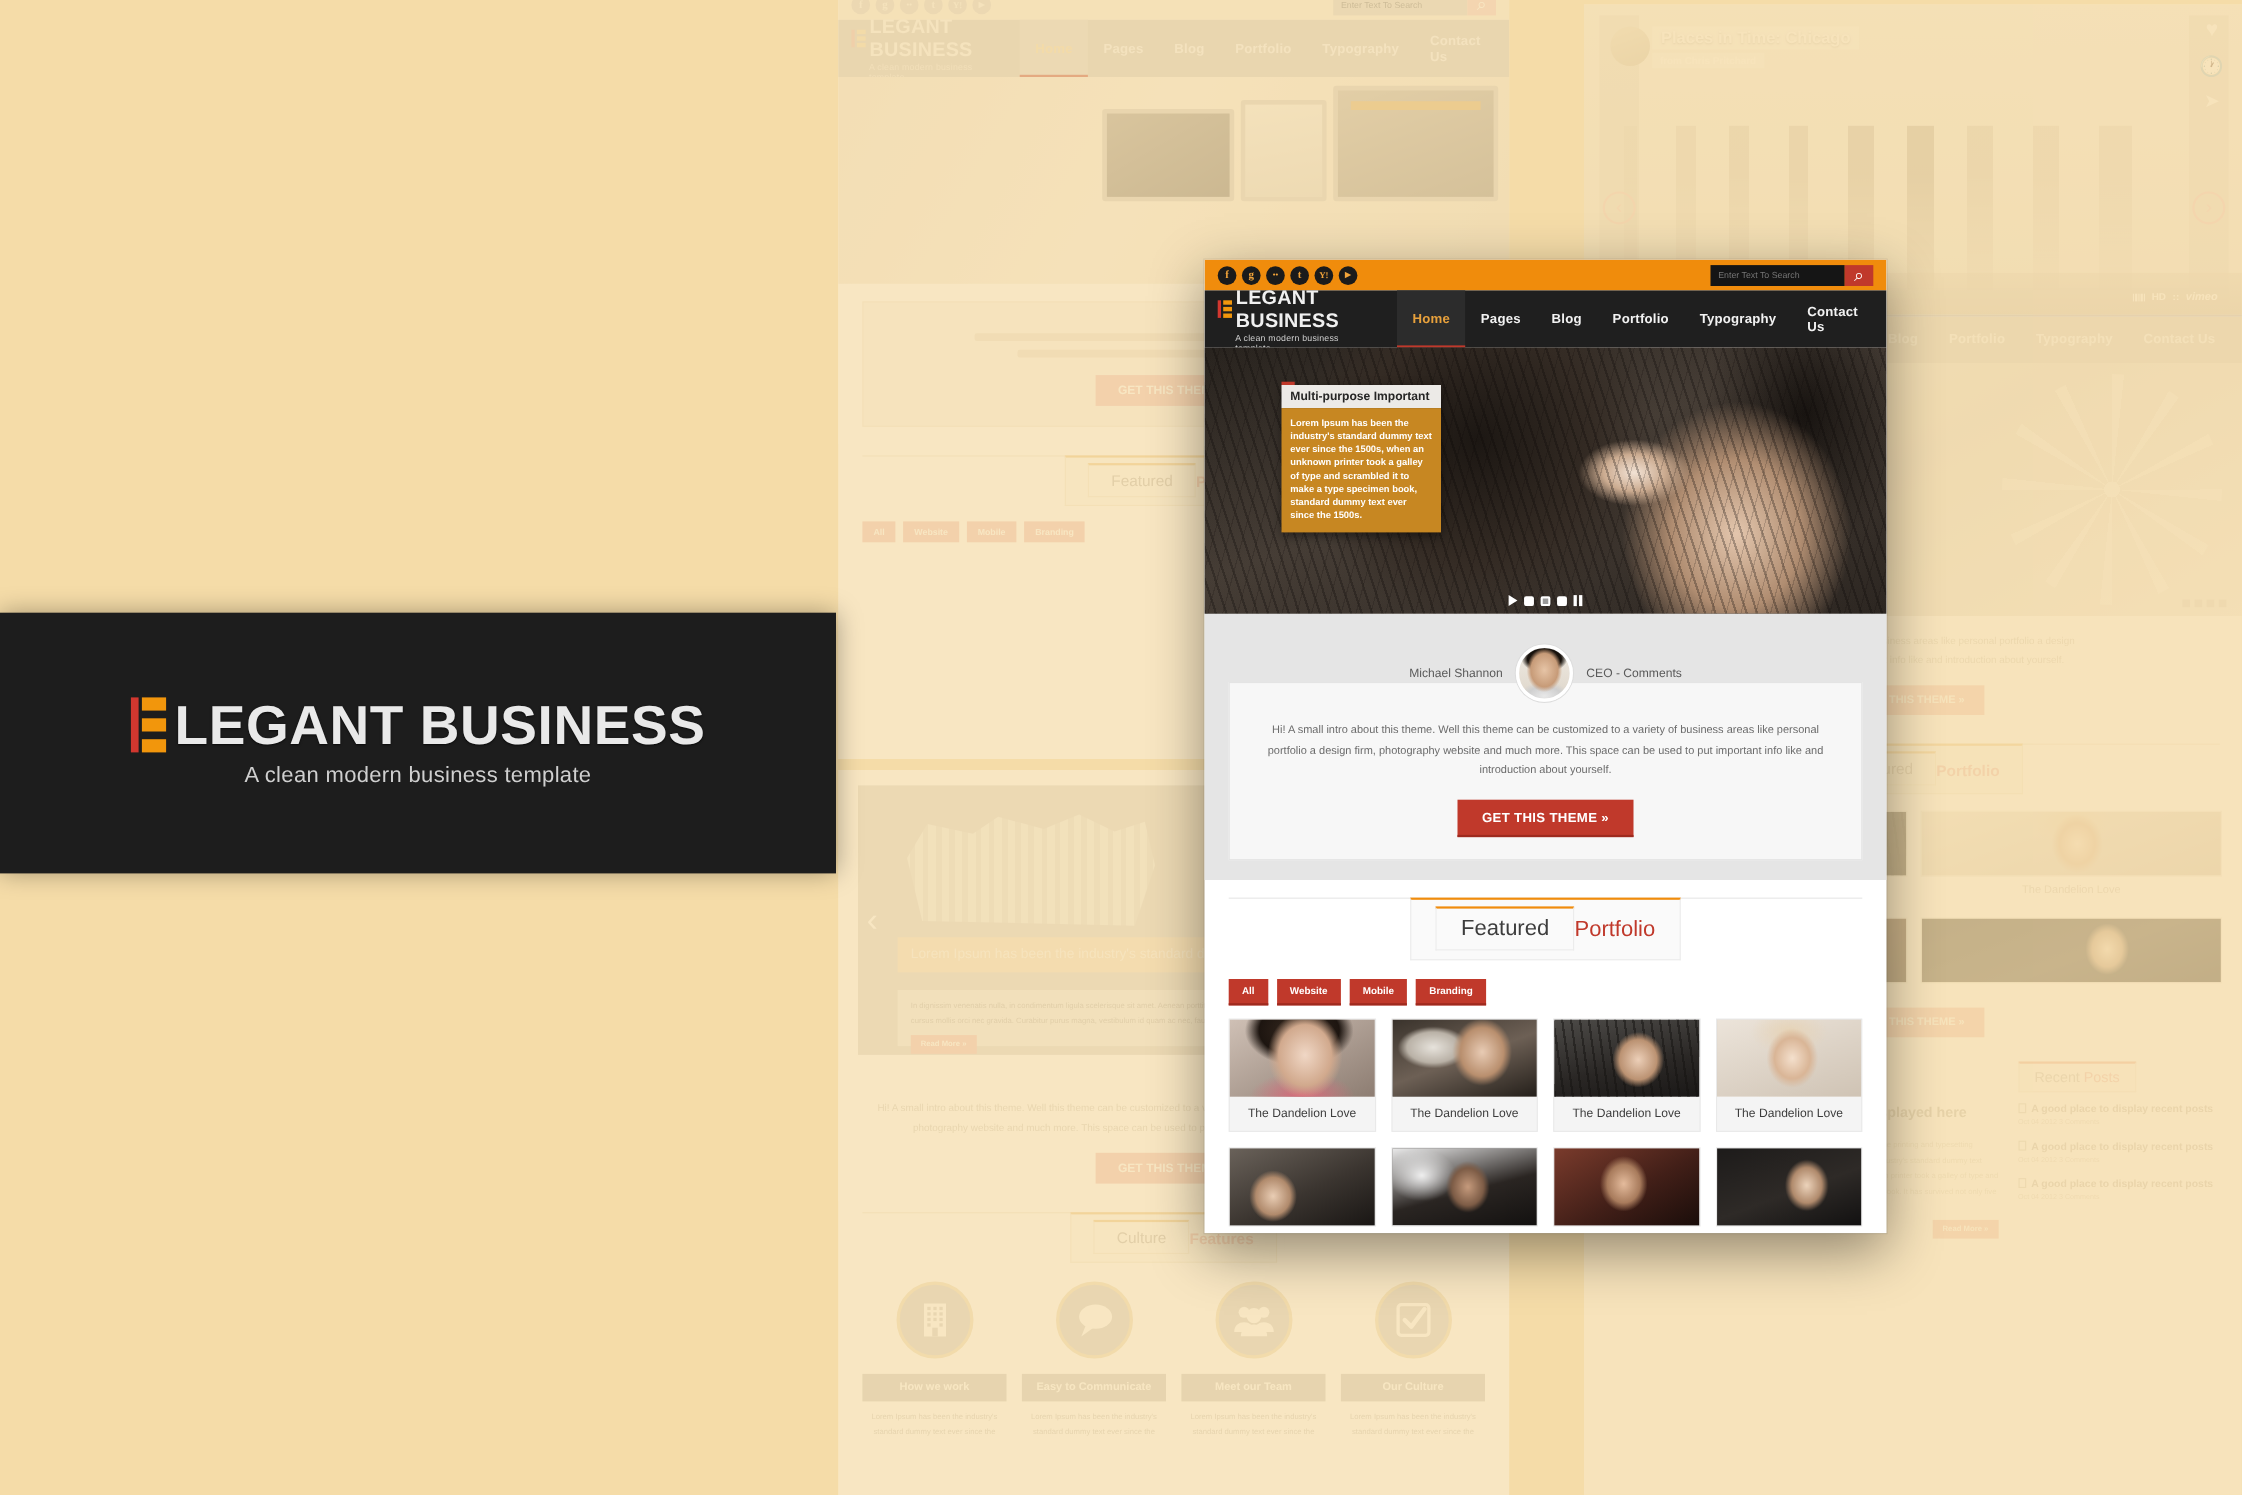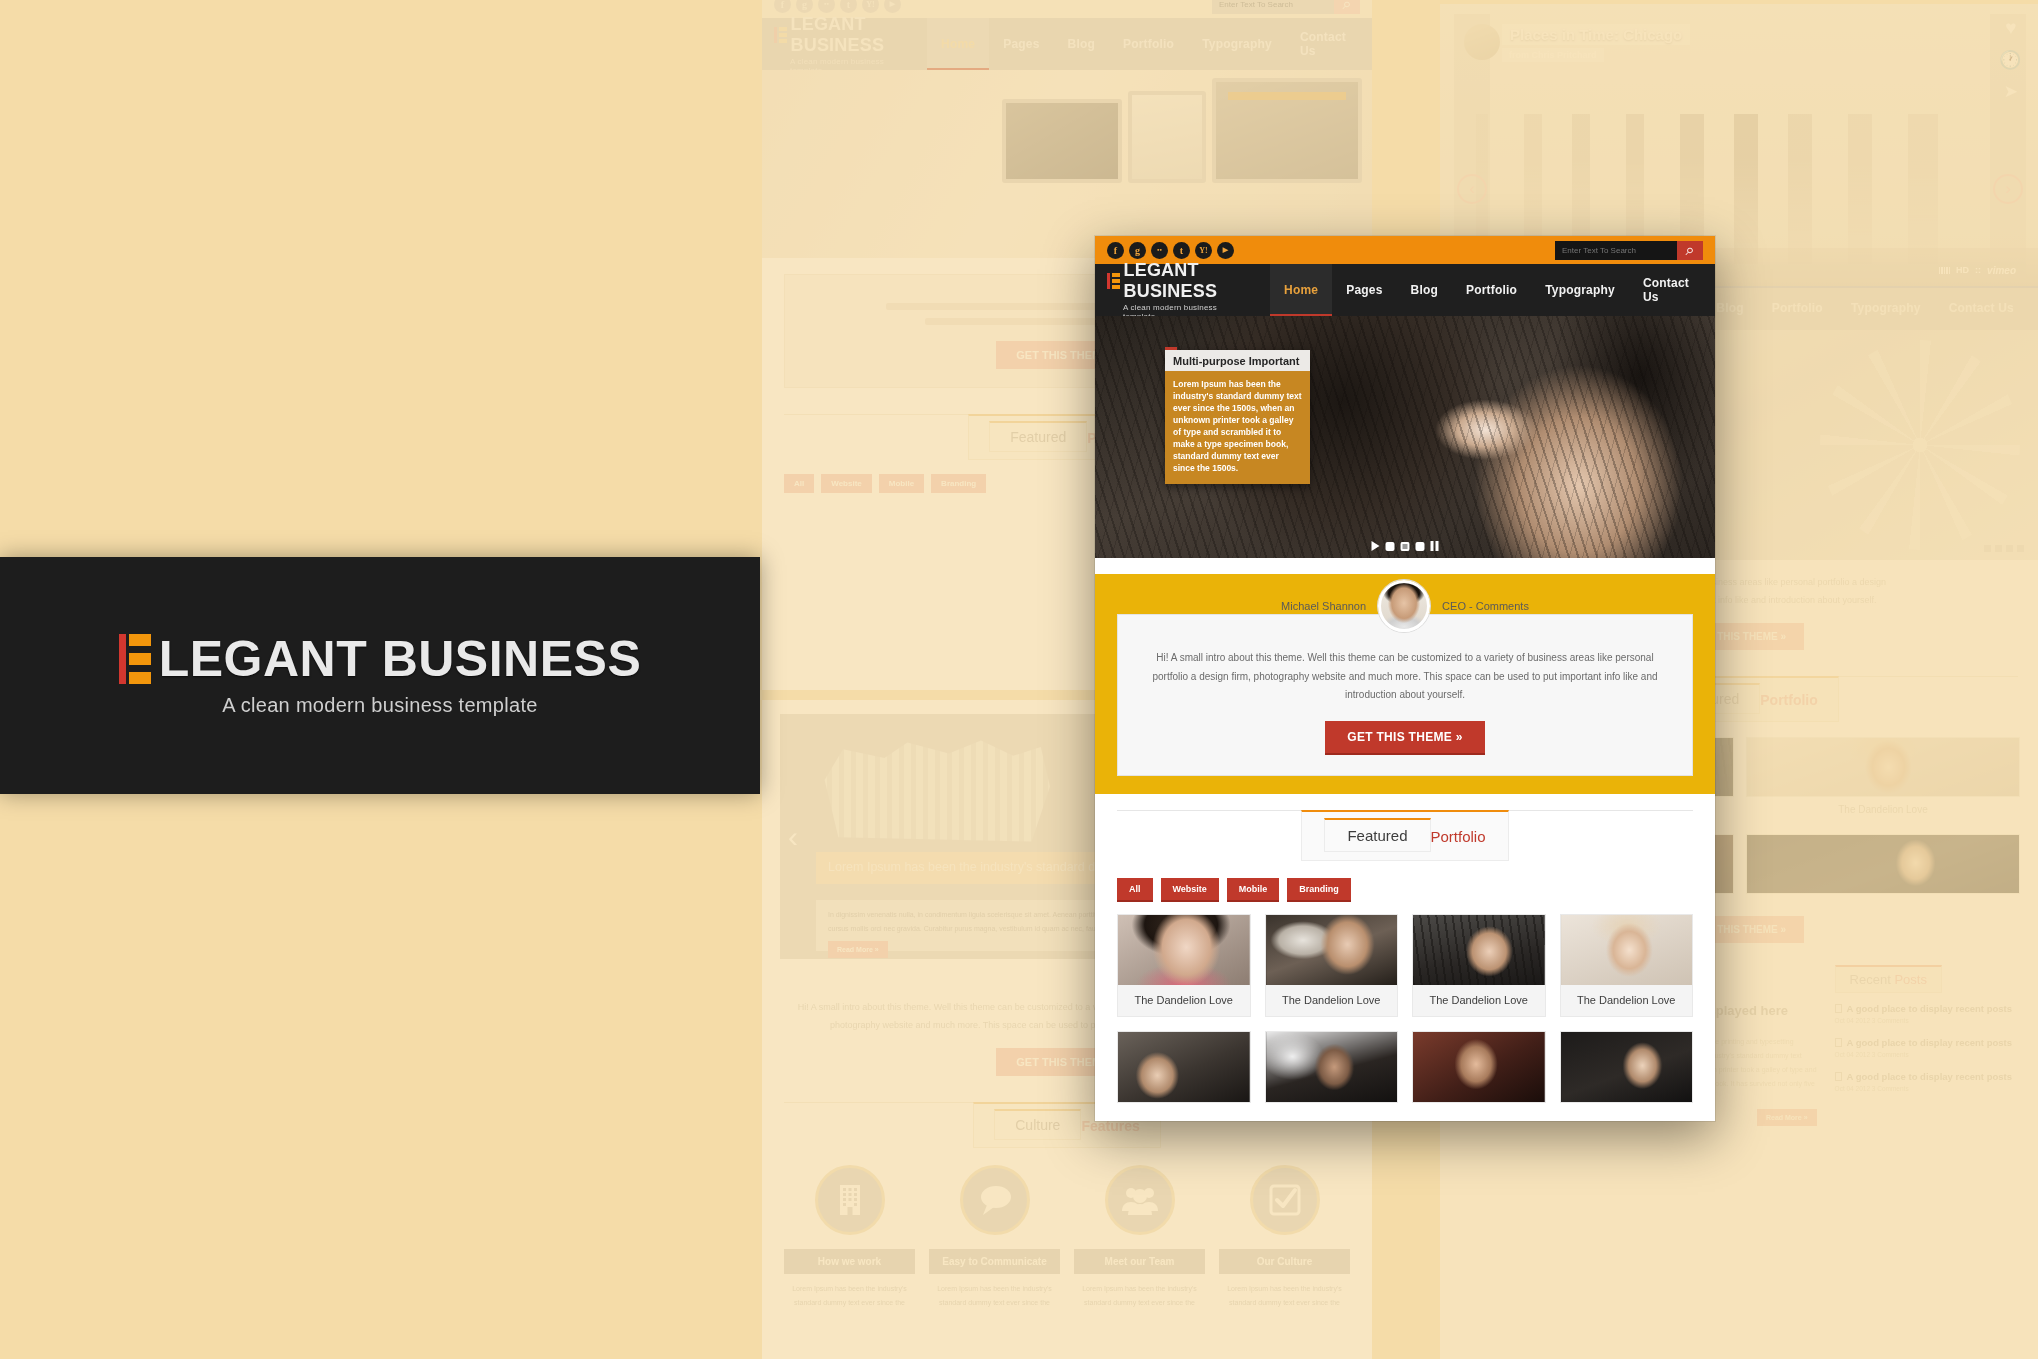--- a/index.html
+++ b/index.html
@@ -105,21 +105,21 @@
   .slidectl { position: absolute; left: 50%; transform: translateX(-50%); bottom: 7px;
               display: flex; align-items: center; gap: 6px; }
   .slidectl .tri { width: 0; height: 0; border-left: 8px solid #fff;
                    border-top: 5px solid transparent; border-bottom: 5px solid transparent; }
   .slidectl .dot { width: 9px; height: 9px; background: #fff; border-radius: 2px; }
   .slidectl .dot.on { background: #9a9a9a; box-shadow: 0 0 0 2px #fff inset; }
   .slidectl .pause { display: flex; gap: 2px; }
   .slidectl .pause i { width: 3px; height: 10px; background: #fff; display: block; }
 
   
-  .intro { background: #eab308; padding: 6px 22px 18px; position: relative; margin-top: 16px; }
+  .intro { background: #e5e5e5; padding: 28px 22px 18px; position: relative; }
   .intro-head { display: flex; align-items: center; justify-content: center; gap: 12px;
                 position: relative; z-index: 3; margin-bottom: -18px; }
   .intro-name, .intro-role { font-size: 11px; color: #5a5a5a;
                              font-family: "Liberation Sans Narrow","Liberation Sans", sans-serif; }
   .avatar { width: 52px; height: 52px; border-radius: 50%; border: 3px solid #fff;
             box-shadow: 0 0 0 1px #ddd;
             background:
               radial-gradient(ellipse 17px 21px at 50% 44%, #e6c4a6 0%, #c79b78 72%, rgba(180,140,110,0) 95%),
               radial-gradient(ellipse 22px 13px at 50% 22%, #2e2219 0%, #17110c 70%, rgba(23,17,12,0) 95%),
               radial-gradient(ellipse 26px 14px at 50% 95%, #e8e8e8 0%, #cfcfcf 60%, rgba(200,200,200,0) 90%),
@@ -132,21 +132,21 @@
   .btn-red { display: inline-block; background: #c0392b; color: #fff; font-size: 12px;
              font-weight: bold; padding: 9px 22px; letter-spacing: .3px;
              border-bottom: 2px solid #9e2a1e;
              font-family: "Liberation Sans Narrow","Liberation Sans", sans-serif; }
 
   
   .sec-head { text-align: center; border-top: 1px solid #e6e6e6; margin: 16px 22px 0;
               position: relative; }
   .sec-head span { display: inline-block; position: relative; top: -1px;
                    background: #fafafa; border: 1px solid #ececec; border-top: 2px solid #f08c0c;
-                   padding: 7px 22px; font-size: 15px; color: #3d3d3d;
+                   padding: 7px 22px; font-size: 20px; color: #3d3d3d;
                    font-family: "Liberation Sans Narrow","Liberation Sans", sans-serif; }
   .sec-head span b { color: #c0392b; font-weight: normal; }
 
   
   .filters { display: flex; gap: 8px; padding: 16px 22px 12px; }
   .fbtn { background: #c0392b; color: #fff; font-size: 9px; font-weight: bold;
           padding: 6px 12px; border-bottom: 2px solid #9e2a1e;
           font-family: "Liberation Sans Narrow","Liberation Sans", sans-serif; }
 
   

